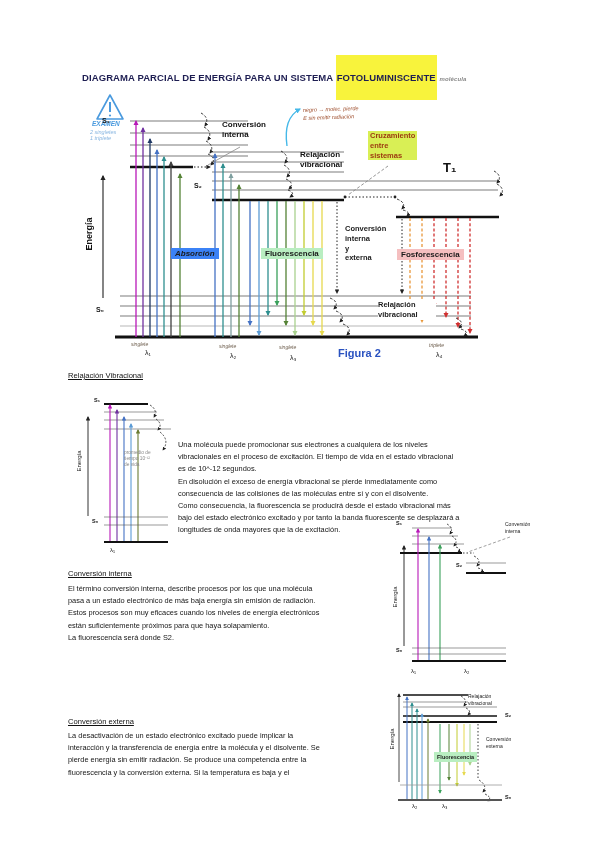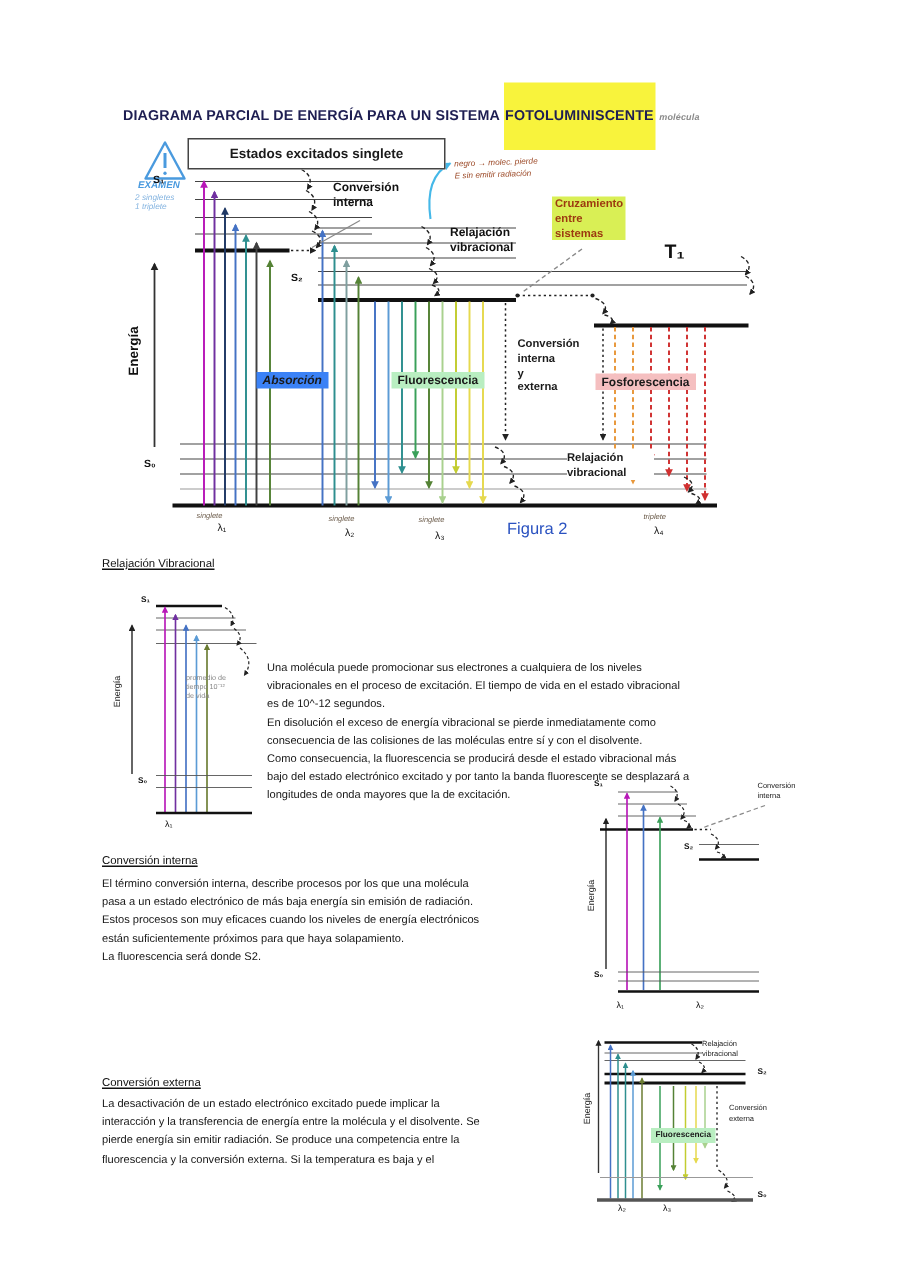--- a/index.html
+++ b/index.html
@@ -16,21 +16,21 @@
   .dlabel{font-weight:bold;font-size:8px;color:#111;line-height:1.25;}
   .slabel{font-weight:bold;font-size:7px;color:#111;}
   .tag-y{background:#3b82f6;font-weight:bold;font-size:8px;padding:1px 4px;font-style:italic;}
   .tag-g{background:#b9eec1;font-weight:bold;font-size:8px;padding:1px 4px;}
   .tag-p{background:#f5bfc0;font-weight:bold;font-size:8px;padding:1px 4px;}
   .cruza{background:#d9ef55;color:#9c3a10;font-weight:bold;font-size:7.5px;line-height:1.3;padding:0 2px;}
   .hand-blue{color:#4a9ade;font-style:italic;font-weight:bold;}
   .hand-red{color:#9c4a28;font-style:italic;font-size:5.5px;line-height:1.5;}
   .wl{font-size:7px;color:#111;}
   .hsing{font-size:5px;color:#6b5b4a;font-style:italic;}
-  .figura{font-size:11px;font-weight:normal;color:#2a52c0;}
+  .figura{font-size:11px;font-weight:bold;color:#2a52c0;}
   .sec-h{font-size:7.6px;text-decoration:underline;color:#111;}
   .body-txt{font-size:7.4px;line-height:12.2px;color:#151515;}
   .rot{transform:rotate(-90deg);transform-origin:center center;text-align:center;}
   .en-main{font-size:9px;font-weight:600;color:#111;}
   .en-sm{font-size:6px;color:#222;}
   .tiny-s{font-weight:bold;font-size:5.5px;color:#111;}
   .tiny-l{font-size:6px;color:#111;}
   .tiny-lbl{font-size:5px;color:#222;line-height:1.3;}
   svg{position:absolute;left:0;top:0;}
 </style>
@@ -272,21 +272,20 @@
     <line x1="398" y1="800" x2="502" y2="800" stroke="#555" stroke-width="2.2"></line>
   </g>
 </svg>
 
 <div class="abs doc-title" style="left:82px;top:72px;">
   <span>DIAGRAMA PARCIAL DE ENERGÍA PARA UN SISTEMA</span>
   <span class="hl-y">FOTOLUMINISCENTE</span>
   <span class="hand-grey">molécula</span>
 </div>
 
-<div class="abs lvl-box" style="left:125px;top:92px;width:170px;height:19px;">Estados excitados singlete</div>
 
 <div class="abs hand-blue" style="left:92px;top:120px;font-size:6.5px;">EXAMEN</div>
 <div class="abs hand-blue pre" style="left:90px;top:129px;font-size:5.5px;font-weight:normal;color:#85b4e0;">2 singletes
 1 triplete</div>
 <div class="abs hand-red pre" style="left:303px;top:105px;transform:rotate(-2deg);">negro → molec. pierde
 E sin emitir radiación</div>
 
 <div class="abs rot en-main" style="left:59px;top:229px;width:60px;">Energía</div>
 <div class="abs slabel" style="left:102px;top:117px;">S₁</div>
 <div class="abs slabel" style="left:194px;top:182px;">S₂</div>

